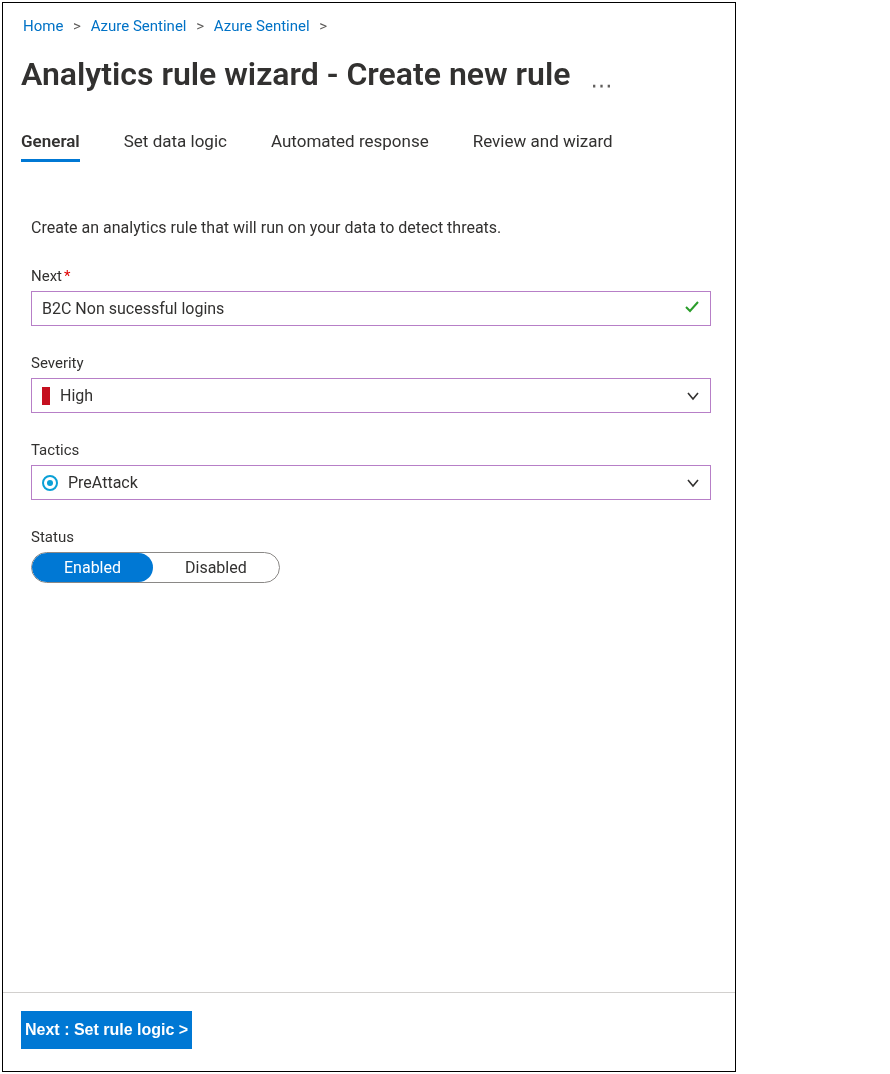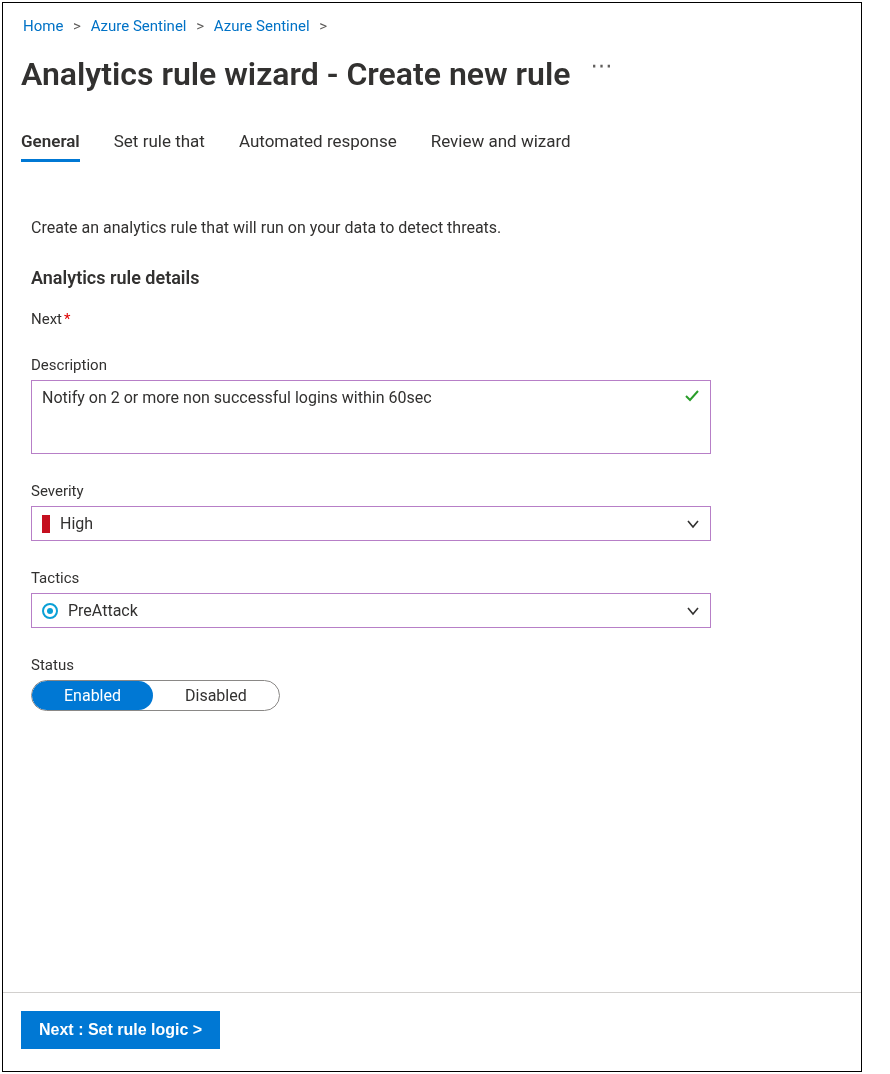--- a/index.html
+++ b/index.html
@@ -7,38 +7,38 @@
   body {
     font-family: "Segoe UI", -apple-system, BlinkMacSystemFont, Roboto, "Helvetica Neue", Arial, sans-serif;
     background:#fff;
     color:#323130;
     width:890px;
     height:1074px;
     position:relative;
   }
   .frame {
     border:1px solid #000;
-    width:860px;
+    width:734px;
     height:1070px;
     margin:2px;
     position:relative;
     padding:14px 18px 0 18px;
     display:flex;
     flex-direction:column;
   }
   
   .breadcrumb { font-size:15px; margin-bottom:10px; }
   .breadcrumb a { color:#0072C6; text-decoration:none; margin:0 2px; }
   .breadcrumb .sep { color:#605E5C; margin:0 4px; }
   
   h1.title { font-size:32px; font-weight:600; margin:10px 0 4px 0; color:#323130; }
-  .title-row { display:flex; align-items:flex-start; gap:20px; }
+  .title-row { display:flex; align-items:flex-end; gap:20px; }
   .ellipsis { font-size:22px; color:#605E5C; letter-spacing:2px; line-height:1; cursor:pointer; padding-top:10px;}
   
-  .tabs { display:flex; gap:34px; border-bottom:1px solid transparent; margin-top:34px; font-size:17px; color:#323130;}
+  .tabs { display:flex; gap:44px; border-bottom:1px solid transparent; margin-top:34px; font-size:17px; color:#323130;}
   .tab { padding:0 0 8px 0; cursor:pointer; color:#323130; }
   .tab.active { font-weight:600; border-bottom:3px solid #0078D4; }
   
   .content { margin-top:55px; padding-left:10px; color:#323130; }
   .intro { font-size:16px; color:#323130; margin-bottom:30px; }
   .section-title { font-size:18px; font-weight:600; margin-bottom:22px; }
   .field { margin-bottom:28px; max-width:680px; }
   .field-label { font-size:15px; color:#323130; margin-bottom:6px; }
   .req { color:#E00000; margin-left:2px; }
   .input-wrap {
@@ -77,21 +77,21 @@
   .toggle-opt.on { background:#0078D4; color:#fff; border-radius:20px; }
   
   .footer {
     position:absolute; left:0; right:0; bottom:0;
     border-top:1px solid #d2d0ce;
     padding:18px 18px 22px 18px;
     background:#fff;
   }
   .next-btn {
     background:#0078D4; color:#fff; border:none;
-    font-size:16px; font-weight:600; padding:10px 18px; cursor:pointer;
+    font-size:16px; font-weight:600; padding:10px 4px; cursor:pointer;
   }
 </style>
 </head>
 <body>
 
 <div class="frame">
 
   <div class="breadcrumb">
     <a href="#">Home</a>
     <span class="sep">&gt;</span>
@@ -101,46 +101,42 @@
     <span class="sep">&gt;</span>
   </div>
 
   <div class="title-row">
     <h1 class="title">Analytics rule wizard - Create new rule</h1>
     <span class="ellipsis">⋯</span>
   </div>
 
   <div class="tabs">
     <div class="tab active">General</div>
-    <div class="tab">Set rule that</div>
+    <div class="tab">Set data logic</div>
     <div class="tab">Automated response</div>
     <div class="tab">Review and wizard</div>
   </div>
 
   <div class="content">
     <div class="intro">Create an analytics rule that will run on your data to detect threats.</div>
-    <div class="section-title">Analytics rule details</div>
 
     <div class="field">
       <div class="field-label">
         <span>Next</span><span class="req">*</span>
       </div>
-    </div>
-
-    <div class="field">
-      <div class="field-label">Description</div>
-      <div class="input-wrap" style="align-items:flex-start;">
-        <textarea style="">Notify on 2 or more non successful logins within 60sec</textarea>
-        <span class="check-icon" style="padding-top:6px;">
+      <div class="input-wrap">
+        <input type="text" value="B2C Non sucessful logins" style="">
+        <span class="check-icon">
           <svg width="16" height="16" viewBox="0 0 16 16">
               <path fill="none" stroke="#2a9d2a" stroke-width="2" d="M2 8 L6 12 L14 3"></path>
             </svg>
         </span>
       </div>
     </div>
+
 
     <div class="field">
       <div class="field-label">Severity</div>
       <div class="input-wrap">
         <span class="sev-bar"></span>
         <span class="select-val">High</span>
         <span class="chev-down">
           <svg viewBox="0 0 14 14">
               <path fill="none" stroke="#323130" stroke-width="1.6" d="M2 4 L7 10 L12 4"></path>
             </svg>

